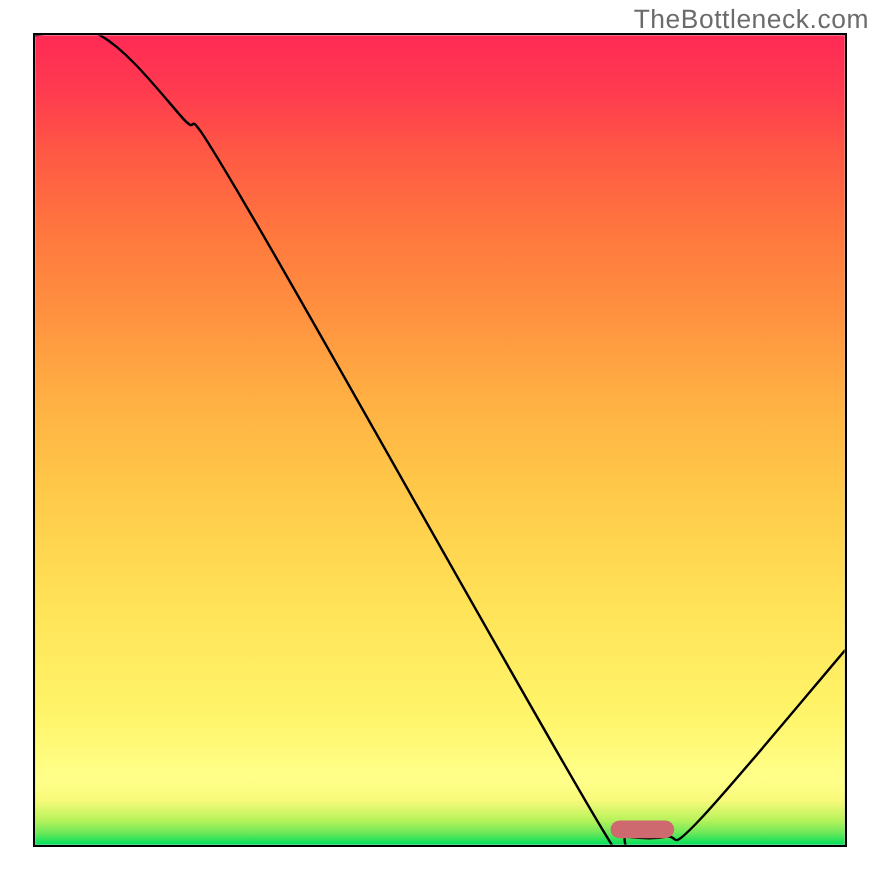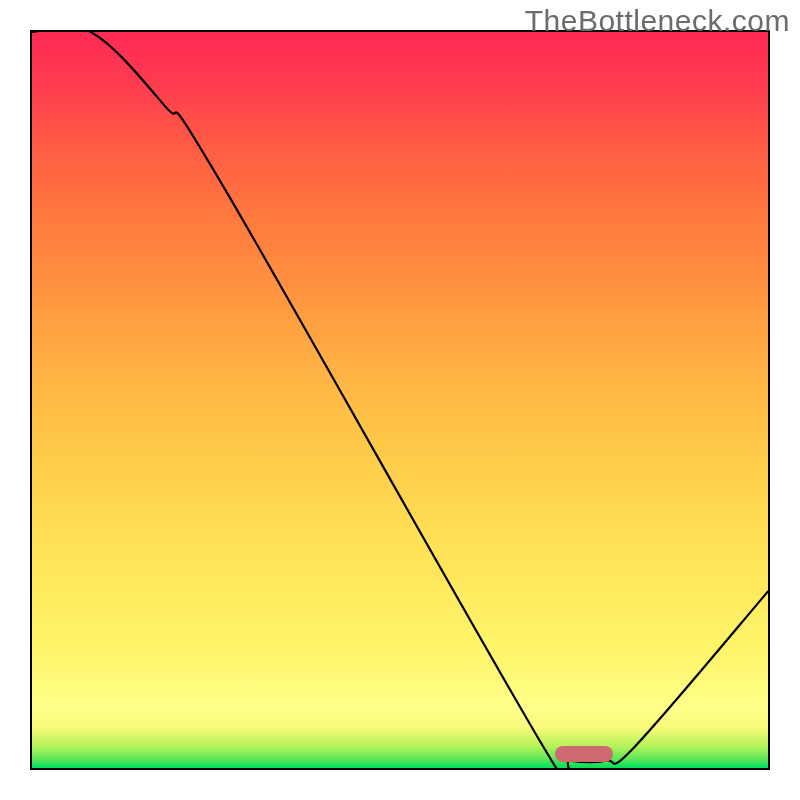--- a/index.html
+++ b/index.html
@@ -13,21 +13,21 @@
   }
   .chart-wrap {
     position: relative;
     width: 800px;
     height: 800px;
   }
   .watermark {
     position: absolute;
     top: 4px;
     right: 10px;
-    font-size: 30px;
+    font-size: 24px;
     font-weight: 400;
     color: #6b6b6b;
     letter-spacing: 0.5px;
     z-index: 40;
   }
   .plot {
     position: absolute;
     left: 30px;
     top: 30px;
     width: 740px;

